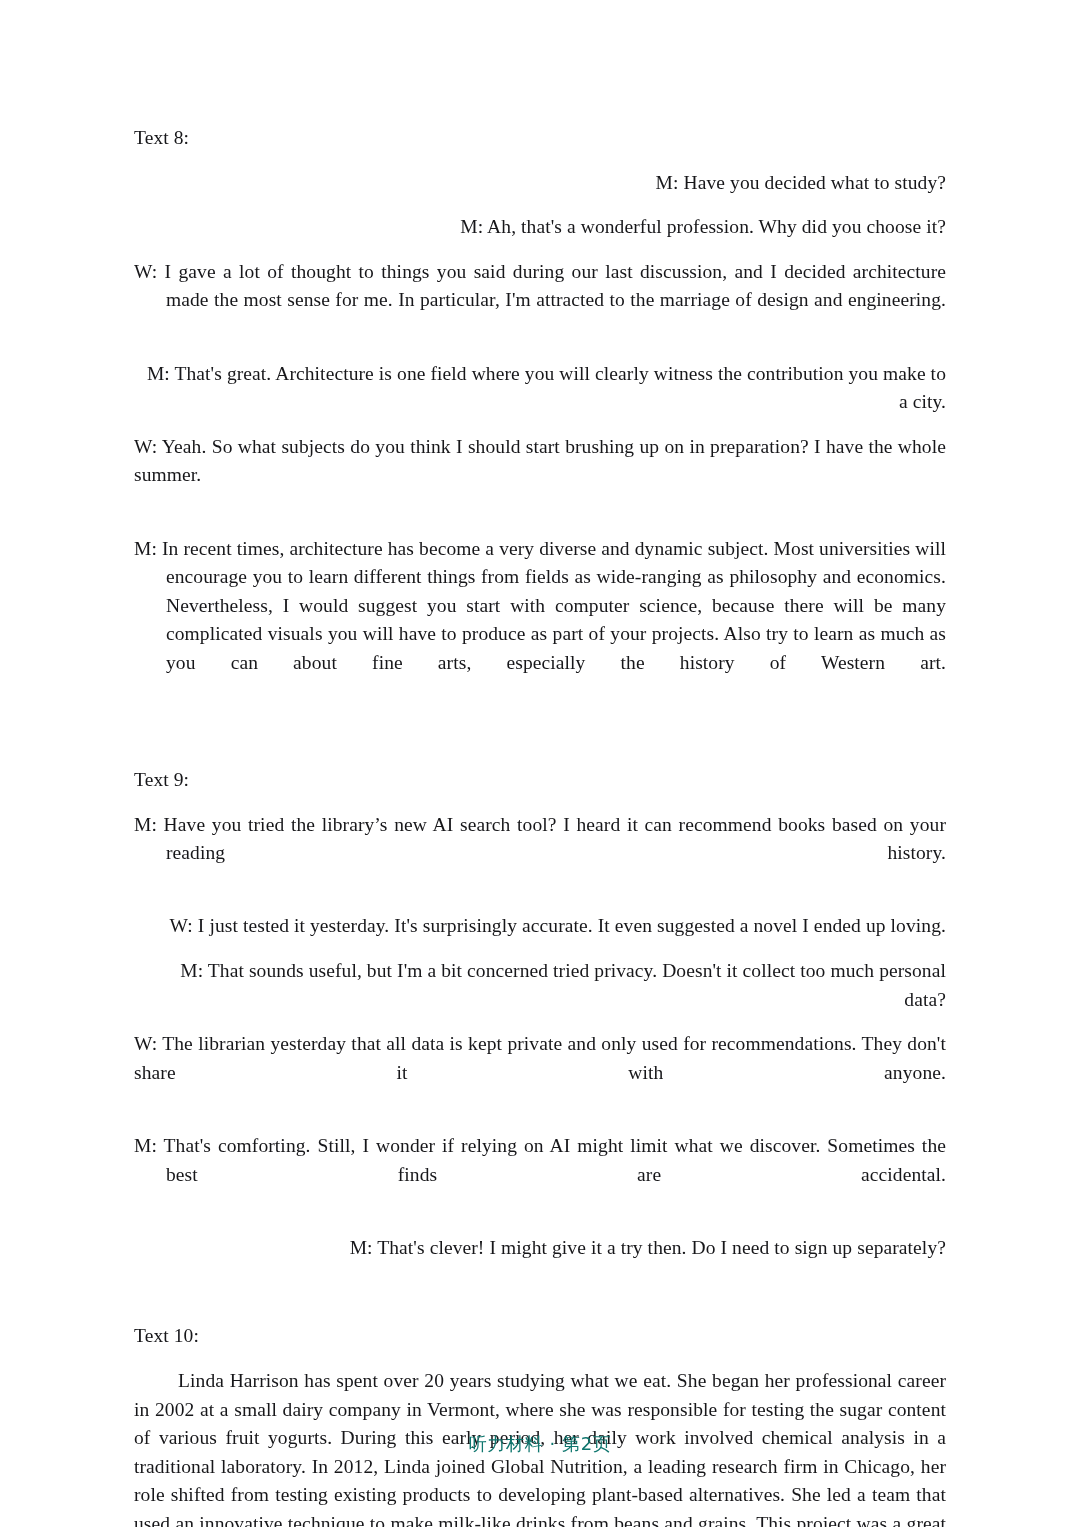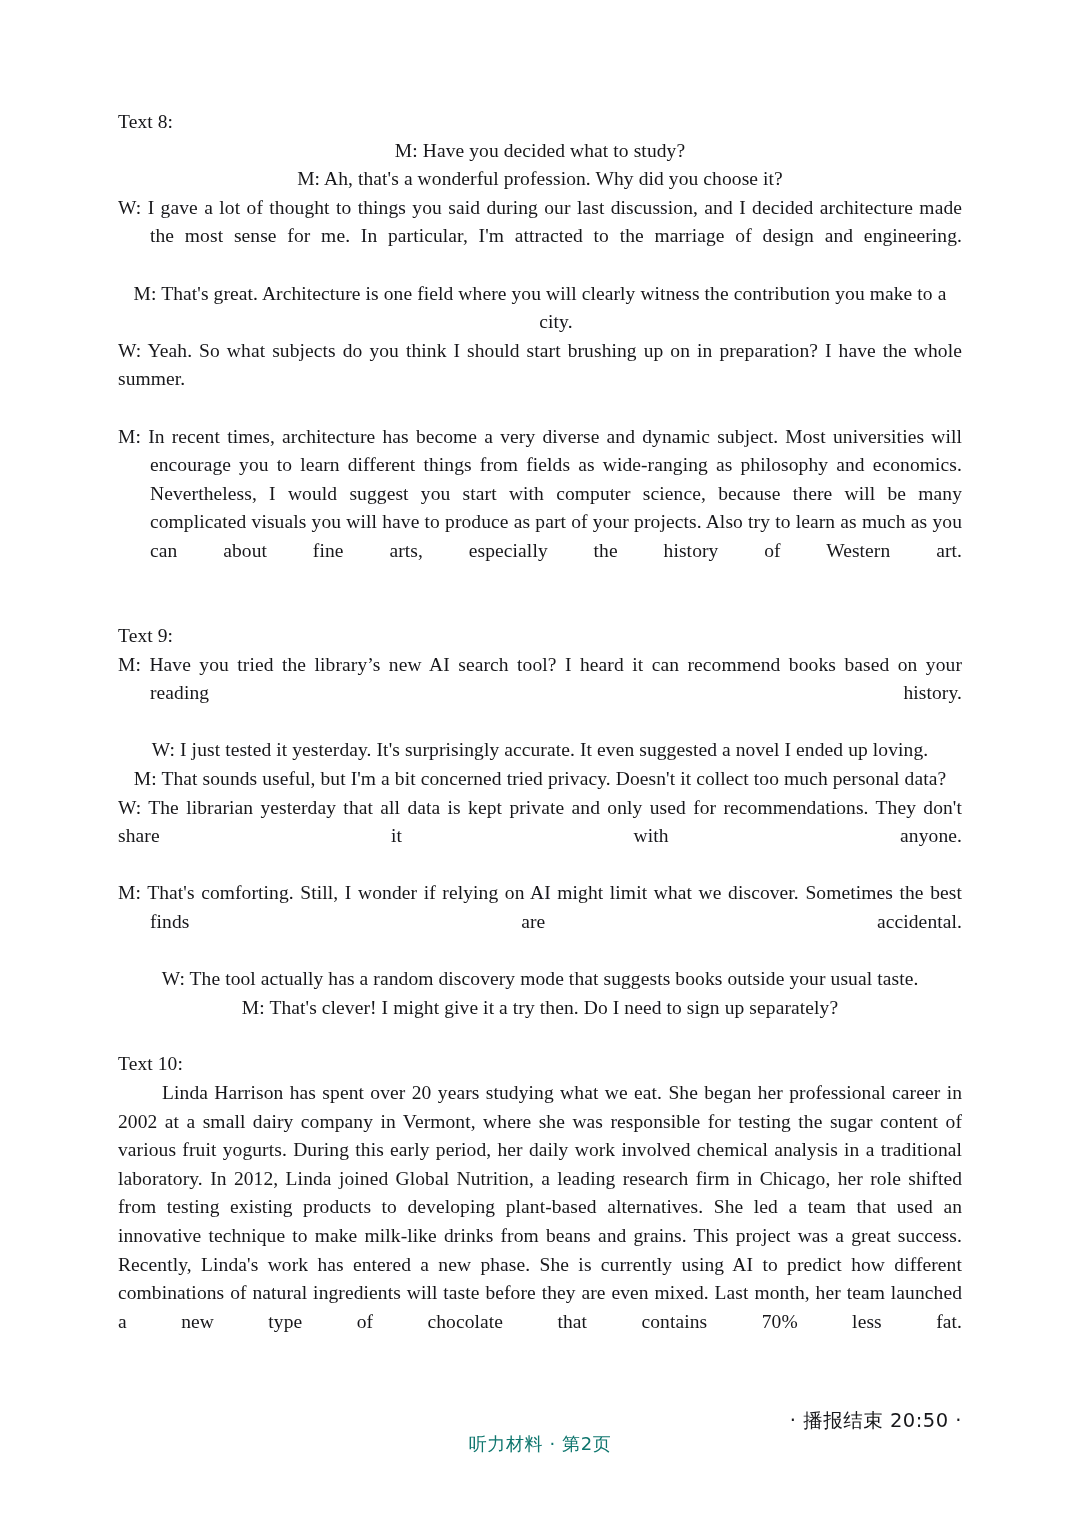--- a/index.html
+++ b/index.html
@@ -29,21 +29,21 @@
     width: 844px;
   }
   
   .section { margin: 0; }
   .section-gap { height: 28px; }
 
   .line,
   .para {
     font-size: 19.5px;
     line-height: 28.6px;
-    margin: 0;
+    margin: 16px;
     text-align: justify;
     text-justify: inter-word;
     color: #17171a;
     letter-spacing: 0.1px;
   }
   
   .label {
     text-align: left;
   }
   
@@ -59,21 +59,21 @@
     text-align: justify;
   }
   
   .turn:after,
   .turn-flush:after,
   .body-para:after {
     content: "";
     display: inline-block;
     width: 100%;
   }
-  .nostretch { text-align: center; }
+  .nostretch { text-align: right; }
   .nostretch:after { display: none; }
 
   
   .body-para {
     text-indent: 44px;
     text-align: justify;
   }
 
   
   .end-marker {
@@ -117,21 +117,20 @@
 
     <div class="section-gap"></div>
 
     <div class="section">
       <p class="line label">Text 9:</p>
       <p class="line turn">M: Have you tried the library’s new AI search tool? I heard it can recommend books based on your reading history.</p>
       <p class="line turn nostretch">W: I just tested it yesterday. It's surprisingly accurate. It even suggested a novel I ended up loving.</p>
       <p class="line turn nostretch">M: That sounds useful, but I'm a bit concerned tried privacy. Doesn't it collect too much personal data?</p>
       <p class="line turn-flush">W: The librarian yesterday that all data is kept private and only used for recommendations. They don't share it   with anyone.</p>
       <p class="line turn">M: That's comforting. Still, I wonder if relying on AI might limit what we discover. Sometimes the best finds are accidental.</p>
-      <p class="line turn nostretch">W: The tool actually has a random discovery mode that suggests books outside your usual taste.</p>
       <p class="line turn nostretch">M: That's clever! I might give it a try then. Do I need to sign up separately?</p>
     </div>
 
     <div class="section-gap"></div>
 
     <div class="section">
       <p class="line label">Text 10:</p>
       <p class="para body-para">Linda Harrison has spent over 20 years studying what we eat. She began her professional career in 2002 at a small dairy company in Vermont, where she was responsible for testing the sugar content of various fruit yogurts. During this early period, her daily work involved chemical analysis in a traditional laboratory. In 2012, Linda joined Global Nutrition, a leading research firm in Chicago, her role shifted from testing existing products to developing plant-based alternatives. She led a team that used an innovative technique to make milk-like drinks from beans and grains. This project was a great success. Recently, Linda's work has entered a new phase. She is currently using AI to predict how different combinations of natural ingredients will taste before they are even mixed. Last month, her team launched a new type of chocolate that contains 70% less fat.</p>
     </div>
 

